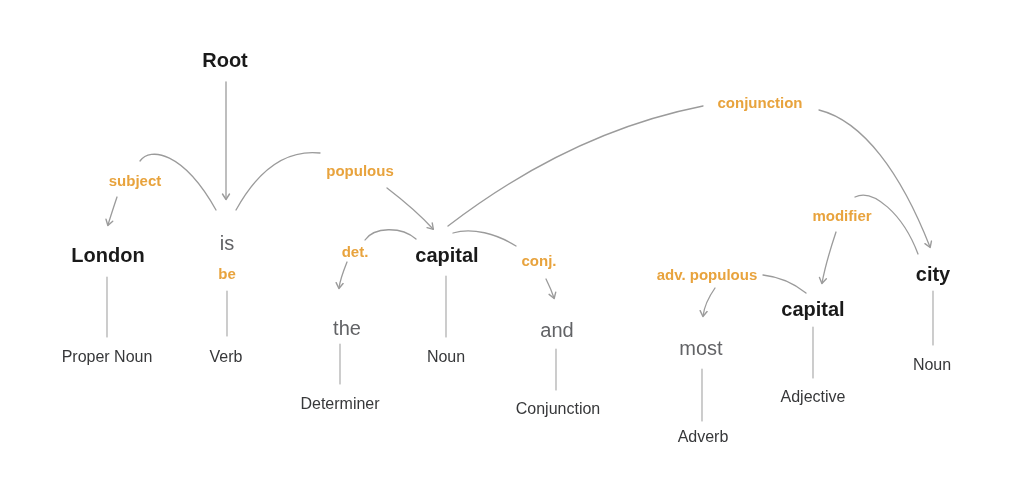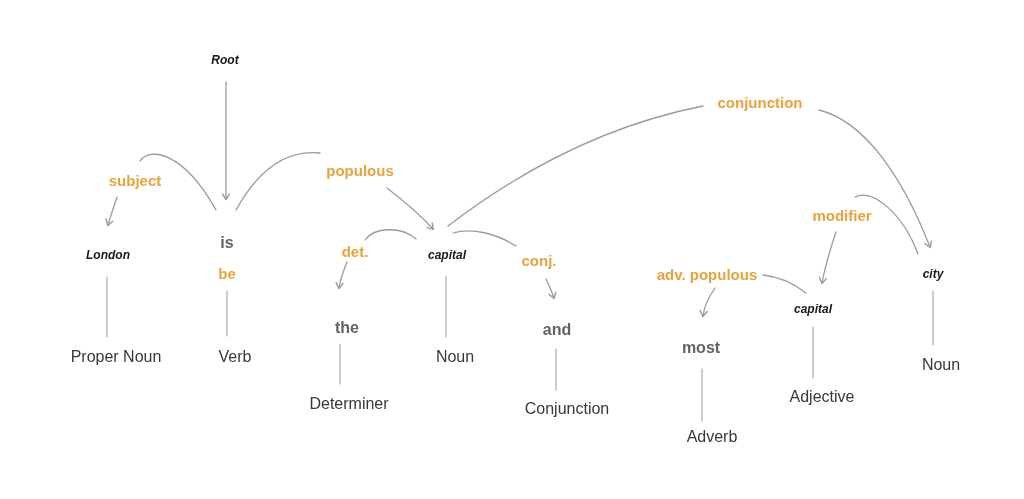--- a/index.html
+++ b/index.html
@@ -18,24 +18,24 @@
     overflow:hidden;
     font-family:"Liberation Sans", sans-serif;
   }
   .stage svg{position:absolute;left:0;top:0;}
   .lbl{
     position:absolute;
     transform:translate(-50%,-50%);
     white-space:nowrap;
     line-height:1;
   }
-  .w-bold{font-size:12px;font-weight:700;color:var(--word);font-style:italic;}
-  .w-muted{font-size:16px;font-weight:700;color:var(--muted);}
+  .w-bold{font-size:20px;font-weight:700;color:var(--word);}
+  .w-muted{font-size:20px;font-weight:400;color:var(--muted);}
   .w-accent{font-size:15px;font-weight:600;color:var(--accent);}
-  .w-pos{font-size:16px;font-weight:400;color:var(--pos);margin-left:9px;}
+  .w-pos{font-size:16px;font-weight:400;color:var(--pos);}
 </style>
 </head>
 <body>
 
 <div class="stage">
 
   <svg width="1024" height="499" viewBox="0 0 1024 499">
     <defs>
       <marker id="arw" markerUnits="userSpaceOnUse" markerWidth="10" markerHeight="10" refX="6" refY="5" orient="auto">
         <path d="M1,1.5 L6.5,5 L1,8.5" fill="none" stroke="#9B9B9B" stroke-width="1.4" stroke-linecap="round" stroke-linejoin="round"></path>

